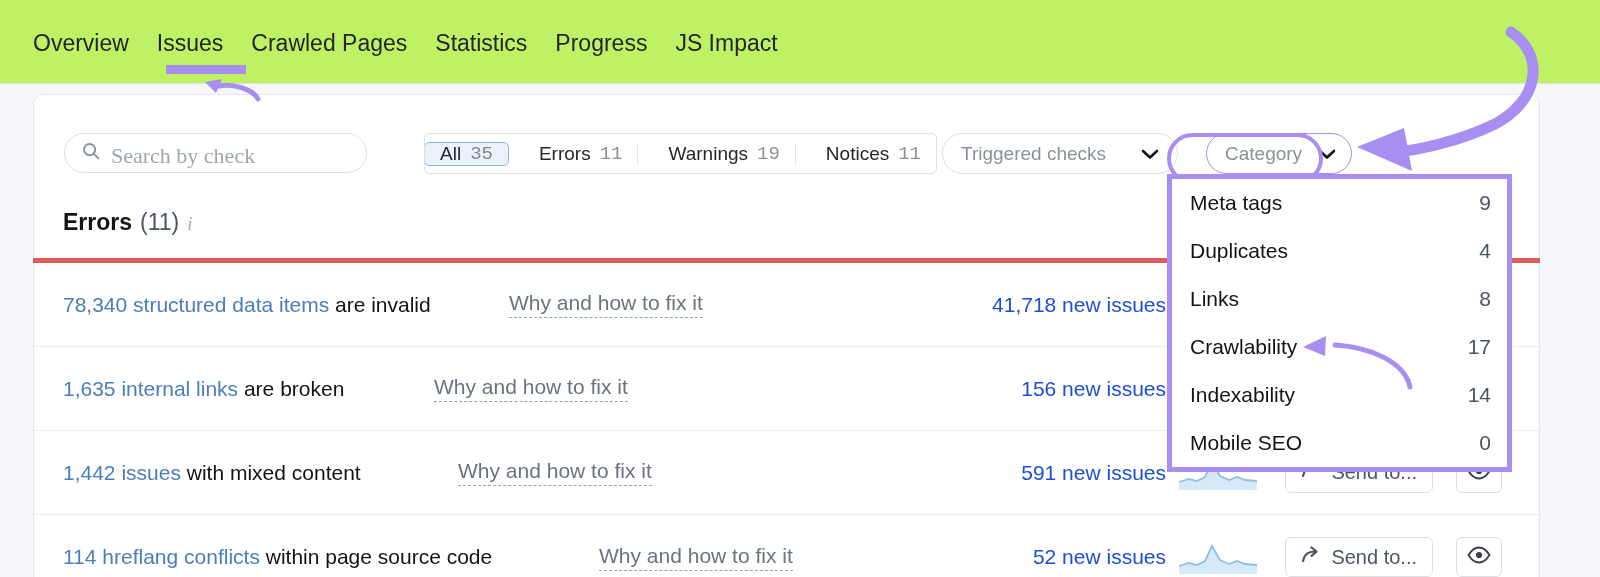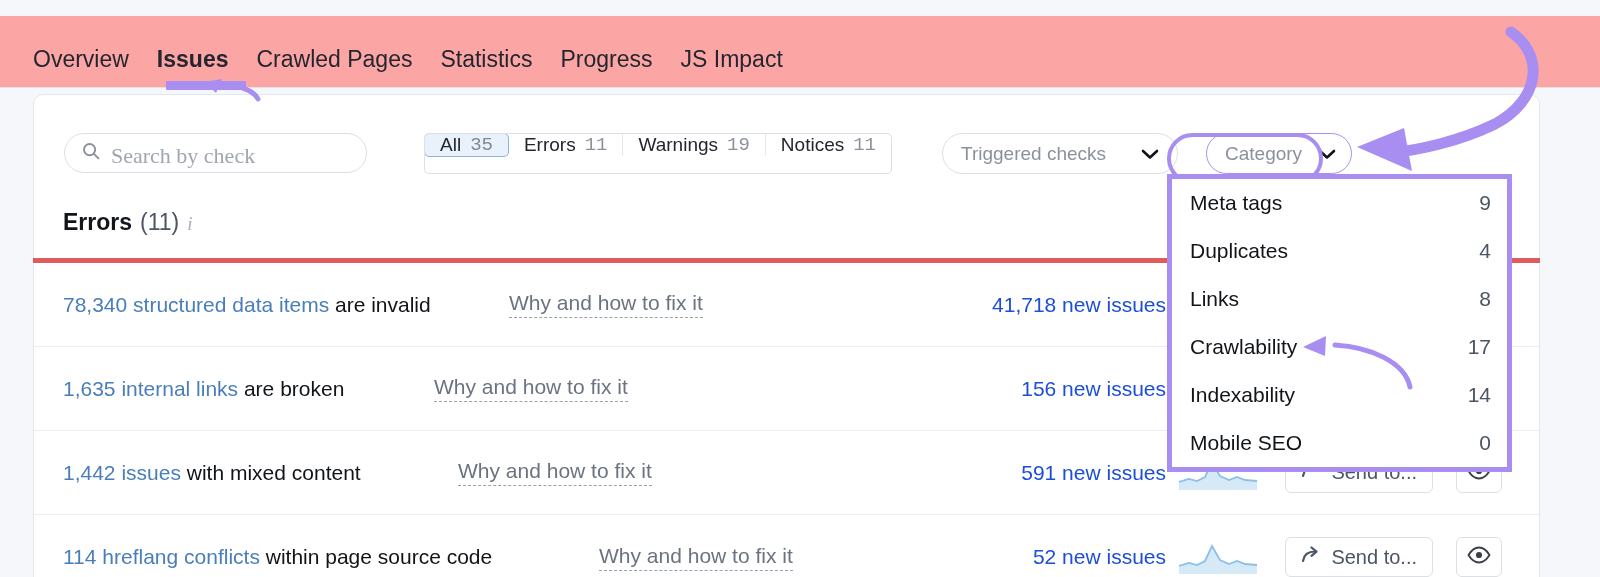--- a/index.html
+++ b/index.html
@@ -7,38 +7,38 @@
     width: 1600px; height: 577px;
     overflow: hidden;
     background: #f5f7fa;
     font-family: "Liberation Sans", sans-serif;
     -webkit-font-smoothing: antialiased;
   }
   #root { position: relative; width: 1600px; height: 577px; }
 
   
   .topnav {
-    position: absolute; left: 0; top: 16px; width: 1600px; height: 72px;
-    background: #fca5a5;
+    position: absolute; left: 0; top: 0; width: 1600px; height: 84px;
+    background: #bef264;
     border-bottom: 1px solid #dfe2e7;
   }
   .nav-list {
     position: absolute; left: 33px; top: 26px;
     display: flex; align-items: flex-start; gap: 0;
   }
   .nav-item {
     position: relative;
     font-size: 23px; line-height: 34px;
     color: #23262f;
     padding: 0 14px;
     white-space: nowrap;
     cursor: pointer;
   }
   .nav-item:first-child { padding-left: 0; }
-  .nav-item.active { font-weight: bold; }
+  .nav-item.active { font-weight: normal; }
   .nav-underline {
     position: absolute;
     left: 166px; top: 65px;
     width: 80px; height: 9px;
     background: #a88ef0;
     border-radius: 1px;
   }
 
   
   .card {
@@ -67,24 +67,25 @@
     border: 0; outline: 0; background: transparent;
     font-family: Liberation Serif, serif; font-size: 22px; color: #23262f;
     width: 100%;
     margin-top: 6px;
   }
   .search-input::placeholder { color: #a0a6b1; }
 
   .segmented {
     position: absolute; left: 390px; top: 38px;
     height: 41px;
-    display: flex; align-items: flex-start;
+    display: flex; align-items: center;
     border: 1px solid #dcdfe4; border-radius: 5px;
     background: #fff;
     overflow: hidden;
+    gap: 15px;
   }
   .seg {
     display: flex; align-items: center; gap: 9px;
     padding: 0 15px;
     font-size: 19px; color: #23262f;
     border-right: 1px solid #e4e7ec;
     cursor: pointer;
     white-space: nowrap;
   }
   .seg:last-child { border-right: 0; }

